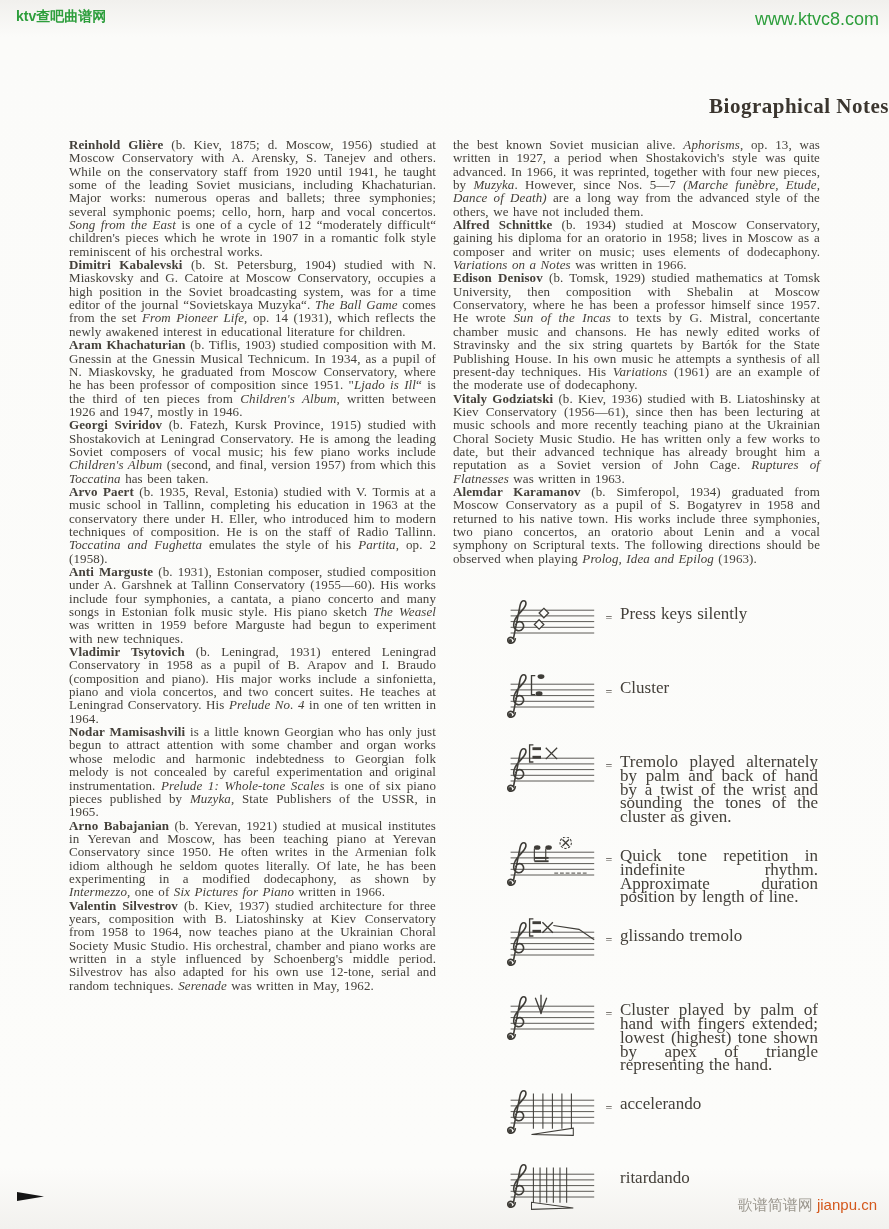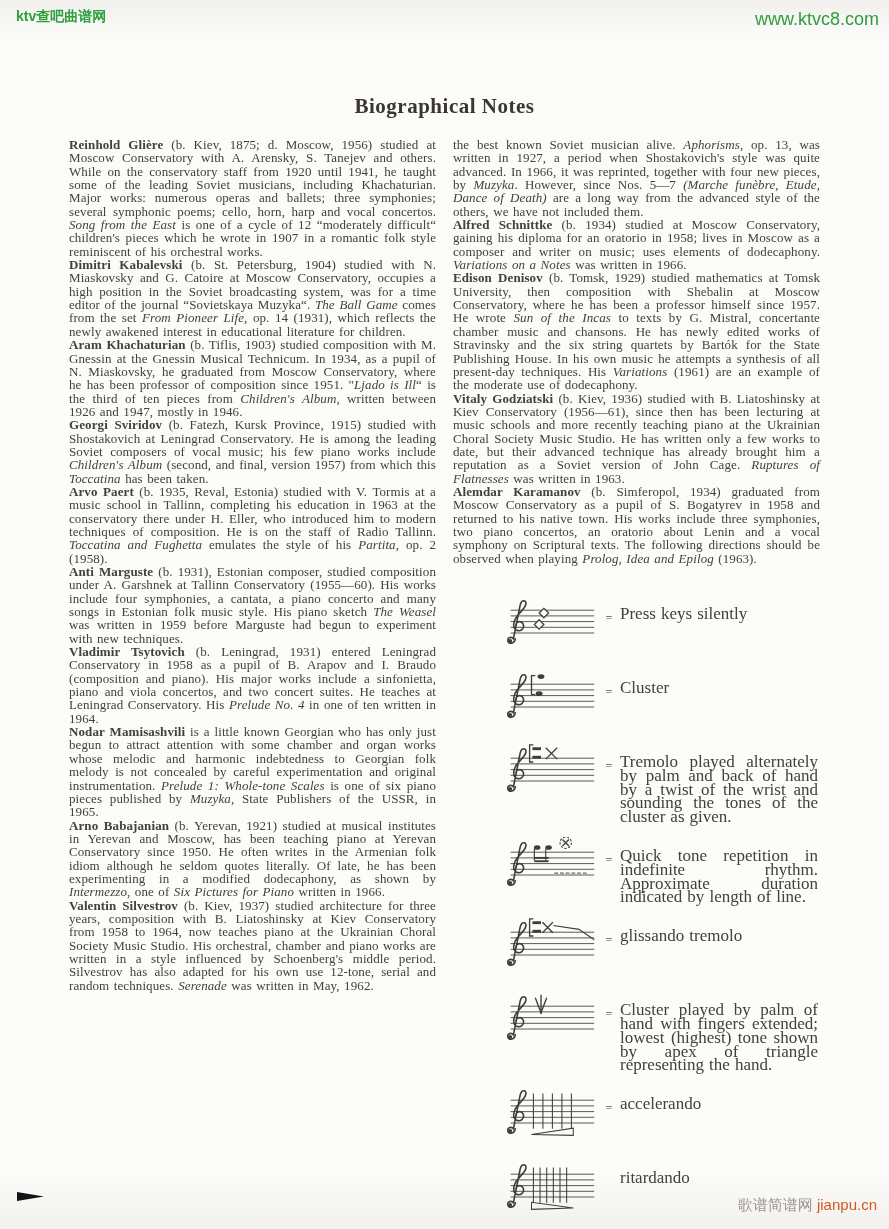--- a/index.html
+++ b/index.html
@@ -8,21 +8,21 @@
     background:linear-gradient(180deg,#f1f0ed 0%,#fbfbf9 3%,#fcfcfa 95%,#f2f1ee 100%);
     font-family:"Liberation Serif","DejaVu Serif",serif;color:#44403a;
   }
   .wm-top-left{position:absolute;top:8px;left:16px;font-size:14px;font-weight:bold;
     font-family:"Liberation Sans","DejaVu Sans",sans-serif;}
   .wm-top-right{position:absolute;top:9px;right:10px;font-size:18px;
     font-family:"Liberation Sans","DejaVu Sans",sans-serif;}
   .wm-bottom{position:absolute;bottom:14px;right:12px;font-size:15px;
     font-family:"Liberation Sans","DejaVu Sans",sans-serif;color:#9b978e;}
   .wm-bottom .domain{font-weight:normal;}
-  .page-title{position:absolute;top:80px;left:0;width:100%;text-align:center;
+  .page-title{position:absolute;top:80px;left:0;width:100%;text-align:right;
     font-size:21px;letter-spacing:0.5px;color:#3b362f;}
   .columns{position:absolute;top:138px;left:69px;width:751px;display:flex;gap:17px;}
   .col{width:367px;}
   .para{margin:0;font-size:13px;line-height:13.35px;text-align:justify;
     word-spacing:1.1px;letter-spacing:0.1px;}
   .para .b{font-weight:bold;}
   .para .i{font-style:italic;}
   .legend{margin-top:30px;margin-left:50px;}
   .legend-item{display:flex;align-items:flex-start;margin-bottom:13px;}
   .notation{width:95px;flex:0 0 95px;}
@@ -136,21 +136,21 @@
      <ellipse cx="48" cy="11" rx="3.4" ry="2.4" fill="#3f3d38"></ellipse>
      <line x1="33" y1="12" x2="33" y2="25" stroke="#3f3d38" stroke-width="1.2"></line>
      <line x1="45" y1="12" x2="45" y2="25" stroke="#3f3d38" stroke-width="1.2"></line>
      <line x1="33" y1="22" x2="48" y2="22" stroke="#3f3d38" stroke-width="2"></line>
      <line x1="33" y1="25.5" x2="48" y2="25.5" stroke="#3f3d38" stroke-width="2"></line>
      <circle cx="66" cy="6" r="6" fill="none" stroke="#3f3d38" stroke-width="1.1" stroke-dasharray="2.5 1.6"></circle>
                 <path d="M62.6 2.6 L69.4 9.4 M69.4 2.6 L62.6 9.4" stroke="#3f3d38" stroke-width="1.4" fill="none"></path>
                 <line x1="54" y1="38" x2="88" y2="38" stroke="#3f3d38" stroke-width="1" stroke-dasharray="4 2"></line>
               </svg></span>
     <span class="equals">=</span>
-    <span class="legend-text">Quick tone repetition in indefinite rhythm. Approximate duration indicated by length of line.</span>
+    <span class="legend-text">Quick tone repetition in indefinite rhythm. Approximate duration position by length of line.</span>
   </div>
 
   <div class="legend-item">
     <span class="notation"><svg width="95" height="57" viewBox="0 0 100 60">
                 <g stroke="#3f3d38" stroke-width="0.9">
                   <line x1="8" y1="16" x2="96" y2="16"></line>
                   <line x1="8" y1="22" x2="96" y2="22"></line>
                   <line x1="8" y1="28" x2="96" y2="28"></line>
                   <line x1="8" y1="34" x2="96" y2="34"></line>
                   <line x1="8" y1="40" x2="96" y2="40"></line>

